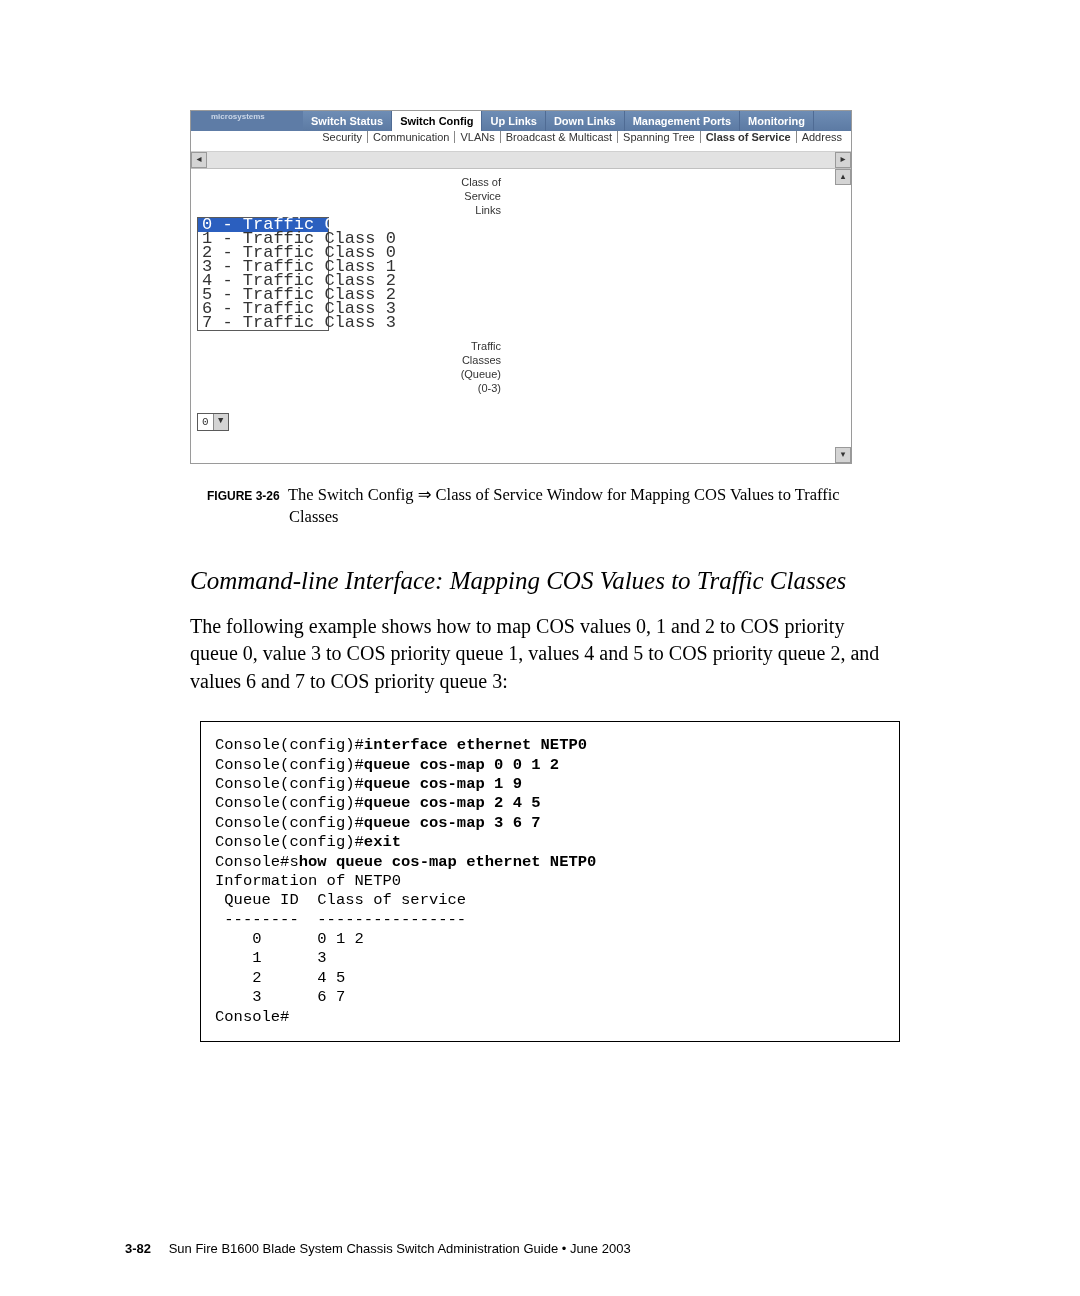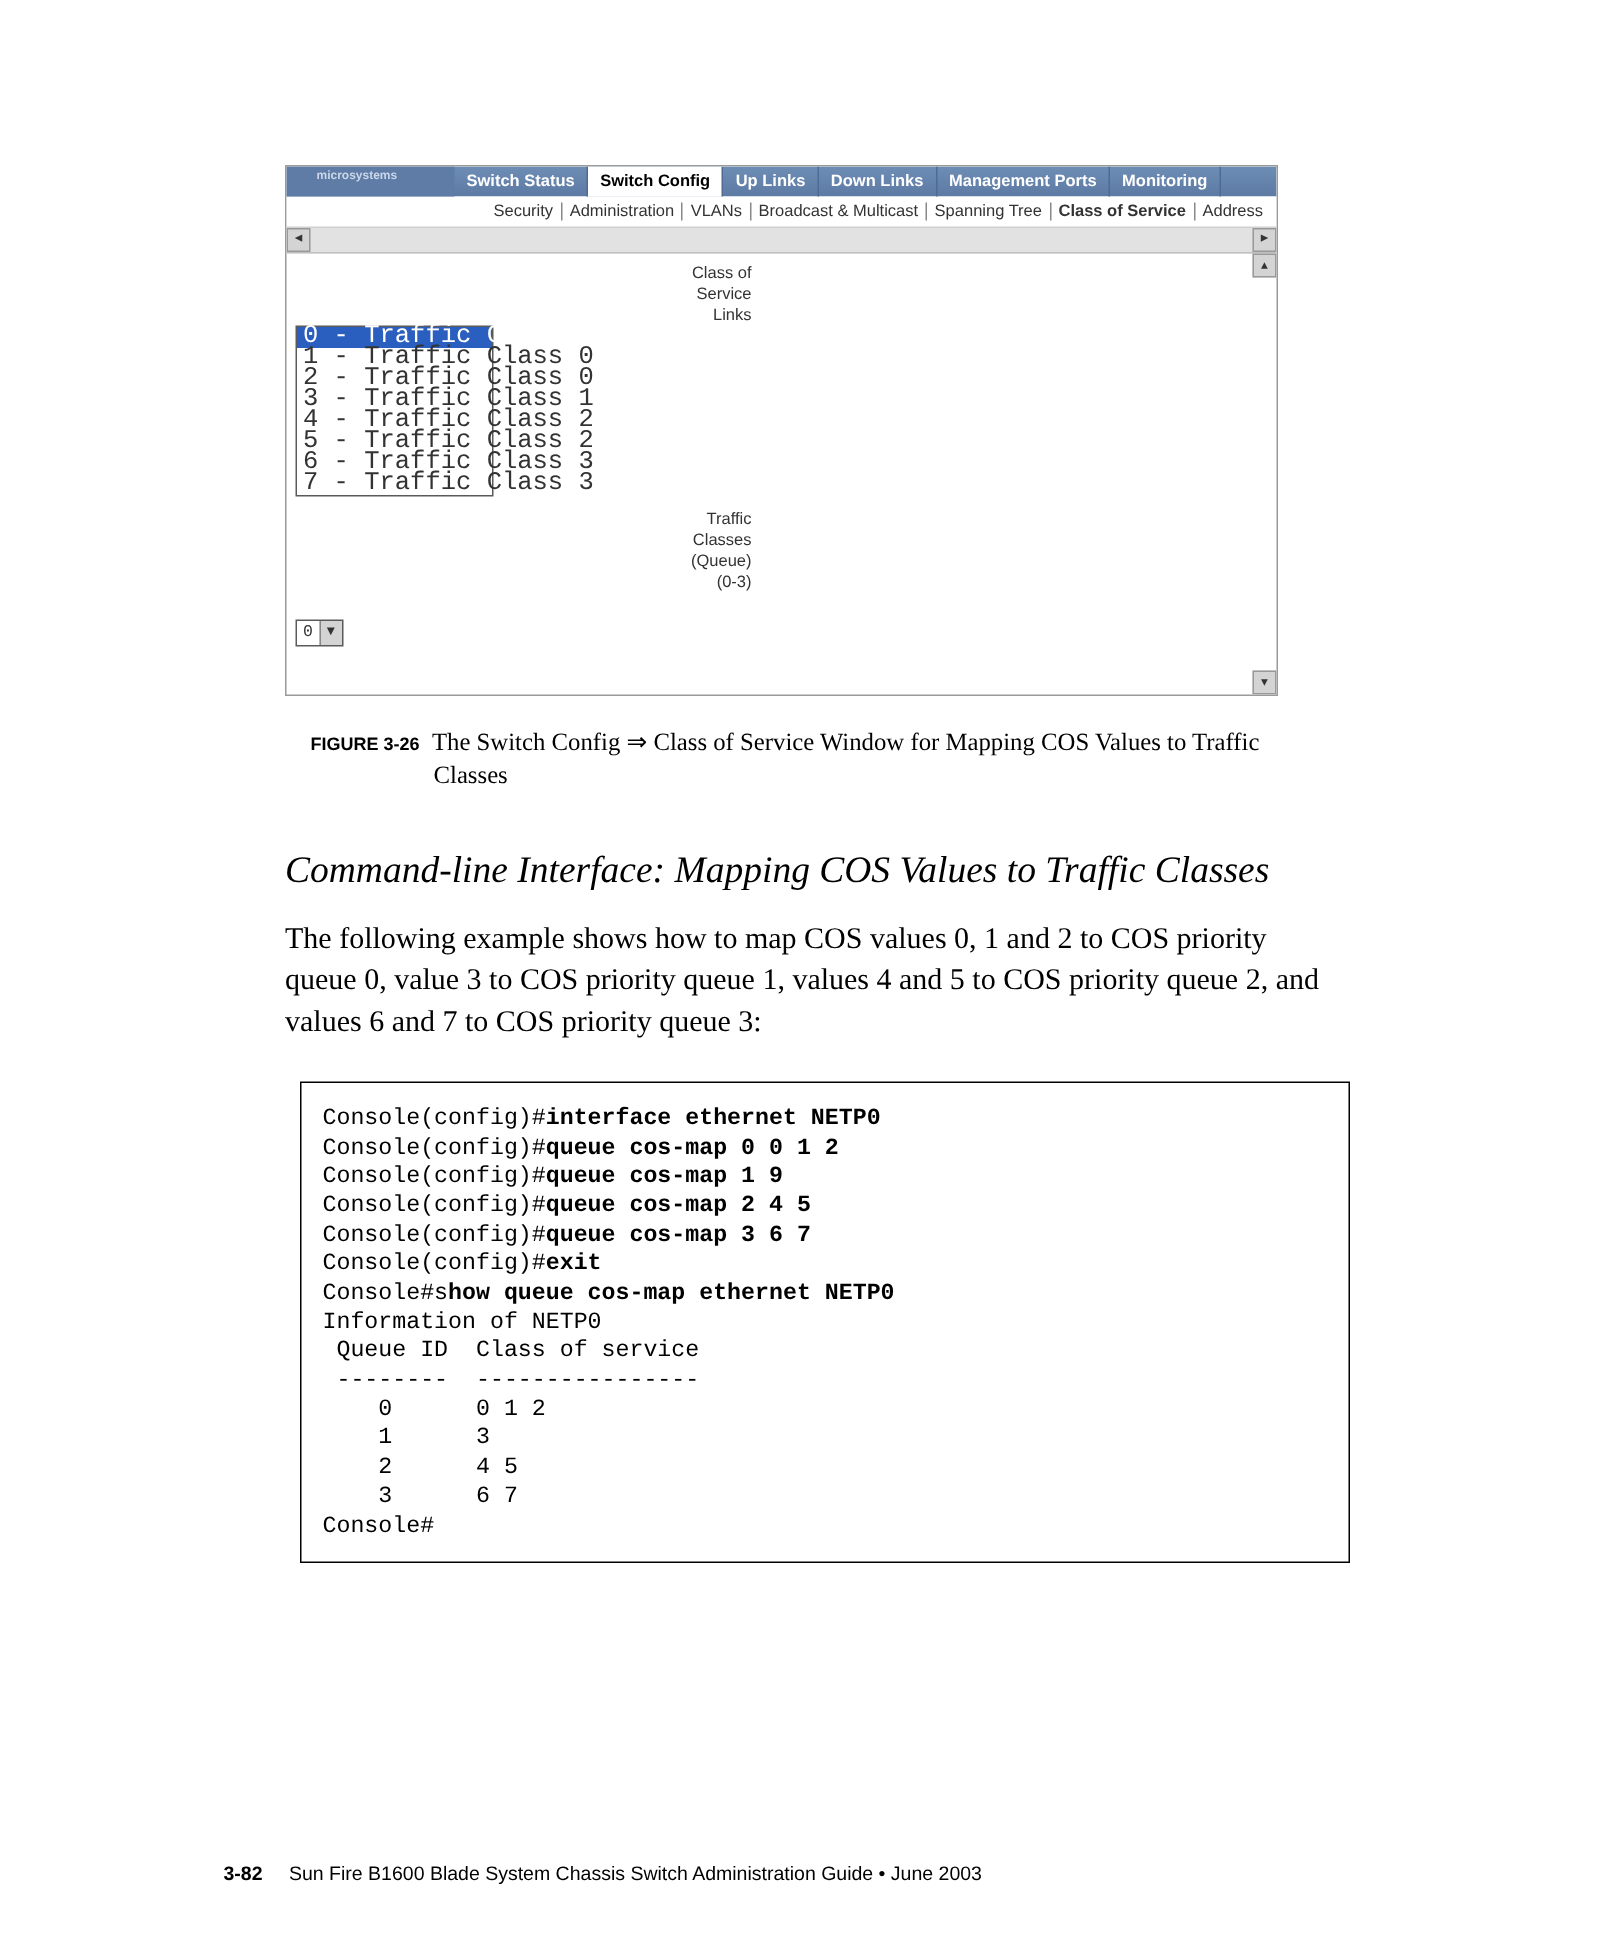--- a/index.html
+++ b/index.html
@@ -52,21 +52,21 @@
     white-space: nowrap;
   }
   .tabbar .tab.active {
     background: #fff;
     color: #000;
   }
   .subtabs {
     height: 20px;
     display: flex;
     justify-content: flex-end;
-    align-items: center;
+    align-items: flex-start;
     font-size: 11px;
     background: #fff;
     border-bottom: 1px solid #d0d0d0;
     padding-right: 4px;
   }
   .subtabs span {
     padding: 0 5px;
     color: #333;
     border-right: 1px solid #888;
   }
@@ -207,21 +207,20 @@
     margin: 0 0 80px 10px;
   }
   .console b { font-weight: bold; }
   .footer {
     font-family: Arial, Helvetica, sans-serif;
     font-size: 13px;
     position: absolute;
     left: 125px;
     bottom: 40px;
     width: 820px;
-    margin-left: 24px;
   }
   .footer .pnum { font-weight: bold; margin-right: 14px; }
   .pagebox {
     position: relative;
     width: 1080px;
     height: 1296px;
   }
 </style>
 </head>
 <body>
@@ -234,21 +233,21 @@
       <div class="logo">microsystems</div>
       <div class="tab">Switch Status</div>
       <div class="tab active">Switch Config</div>
       <div class="tab">Up Links</div>
       <div class="tab">Down Links</div>
       <div class="tab">Management Ports</div>
       <div class="tab">Monitoring</div>
     </div>
     <div class="subtabs">
       <span>Security</span>
-      <span>Administration</span>
+      <span>Communication</span>
       <span>VLANs</span>
       <span>Broadcast &amp; Multicast</span>
       <span>Spanning Tree</span>
       <span class="active">Class of Service</span>
       <span>Address</span>
     </div>
     <div class="scrollrow">
       <div class="larrow">◂</div>
       <div class="rarrow">▸</div>
     </div>

